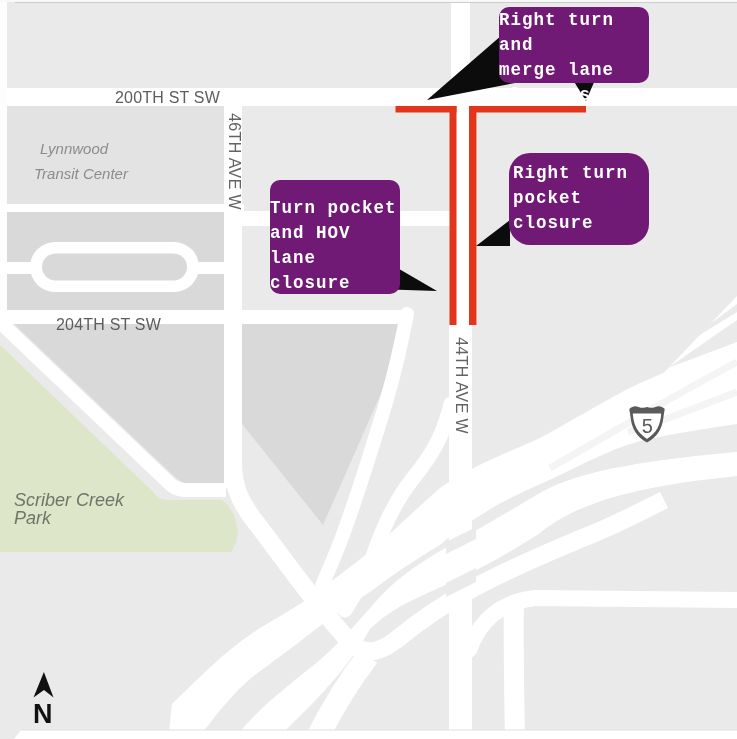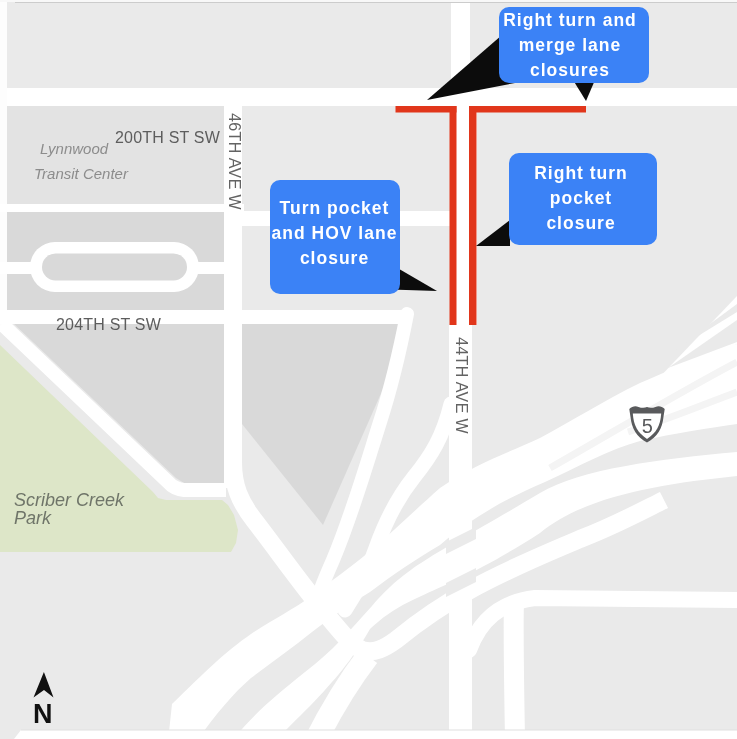--- a/index.html
+++ b/index.html
@@ -2,22 +2,22 @@
 <html><head>
 <meta charset="utf-8">
 <style>
   html,body{margin:0;padding:0;} *{-webkit-font-smoothing:antialiased;}
   #map{position:relative;width:737px;height:739px;overflow:hidden;background:#eaeaea;
        font-family:"Liberation Sans", sans-serif;}
   #map svg{position:absolute;left:0;top:0;}
   .lbl{position:absolute;color:#5d5d5d;font-size:16px;letter-spacing:.2px;white-space:nowrap;}
   .vlbl{position:absolute;color:#636363;font-size:16px;letter-spacing:.4px;white-space:nowrap;
         transform:rotate(90deg);transform-origin:0 0;}
-  .callout{position:absolute;background:#3b82f6;border-radius:10px;color:#fff;
-           font-weight:bold;font-size:17.5px;letter-spacing:1px;line-height:25px;text-align:center;z-index:5;}
+  .callout{position:absolute;background:#701a75;border-radius:10px;color:#fff;
+           font-weight:bold;font-size:17.5px;letter-spacing:1px;line-height:25px;text-align:left;z-index:5;font-family:Liberation Mono, monospace;}
   .ital{position:absolute;font-style:italic;text-align:left;white-space:nowrap;}
 </style>
 </head>
 <body>
 <div id="map">
 <svg width="737" height="739" viewBox="0 0 737 739">
 
   <rect x="0" y="0" width="737" height="739" fill="#eaeaea"></rect>
 
   <rect x="7" y="106" width="217" height="99" fill="#e3e3e3"></rect>
@@ -114,34 +114,34 @@
 
   <polygon points="14,739 21,730 737,730 737,739" fill="#fff"></polygon>
 
   <rect x="21" y="729.5" width="716" height="1" fill="#e0e0e0"></rect>
 
   <rect x="0" y="0" width="737" height="2" fill="#f8f8f8"></rect>
 
   <rect x="15" y="2" width="722" height="1" fill="#cccccc"></rect>
 </svg>
 
-<div class="lbl" style="left:115px;top:89px;margin-top:40px;">200TH ST SW</div>
+<div class="lbl" style="left:115px;top:89px;">200TH ST SW</div>
 
 <div class="lbl" style="left:56px;top:316px;">204TH ST SW</div>
 
 <div class="vlbl" style="left:243px;top:113px;">46TH AVE W</div>
 
 <div class="vlbl" style="left:470px;top:337px;">44TH AVE W</div>
 
 <div class="ital" style="left:40px;top:140px;width:150px;color:#8c8c8c;font-size:15px;">Lynnwood</div>
 
 <div class="ital" style="left:34px;top:165px;width:150px;color:#8c8c8c;font-size:15px;">Transit Center</div>
 
 <div class="ital" style="left:14px;top:491px;width:140px;color:#6f7569;font-size:18px;line-height:18px;">Scriber Creek<br>Park</div>
 
 <div style="position:absolute;left:33px;top:699px;color:#111;font-weight:bold;font-size:27px;">N</div>
 
 <div class="callout" style="left:499px;top:7px;width:142px;height:75px;padding:1px 8px 0 0;">Right turn and<br>merge lane<br>closures</div>
 
 <div class="callout" style="left:270px;top:180px;width:129px;height:98px;padding:16px 1px 0 0;">Turn pocket<br>and HOV lane<br>closure</div>
 
-<div class="callout" style="left:509px;top:153px;width:120px;height:84px;padding:8px 16px 0 12px;">Right turn<br>pocket<br>closure</div>
+<div class="callout" style="left:509px;top:153px;width:120px;height:84px;padding:8px 16px 0 4px;border-radius:21px;">Right turn<br>pocket<br>closure</div>
 </div>
 
 </body></html>

